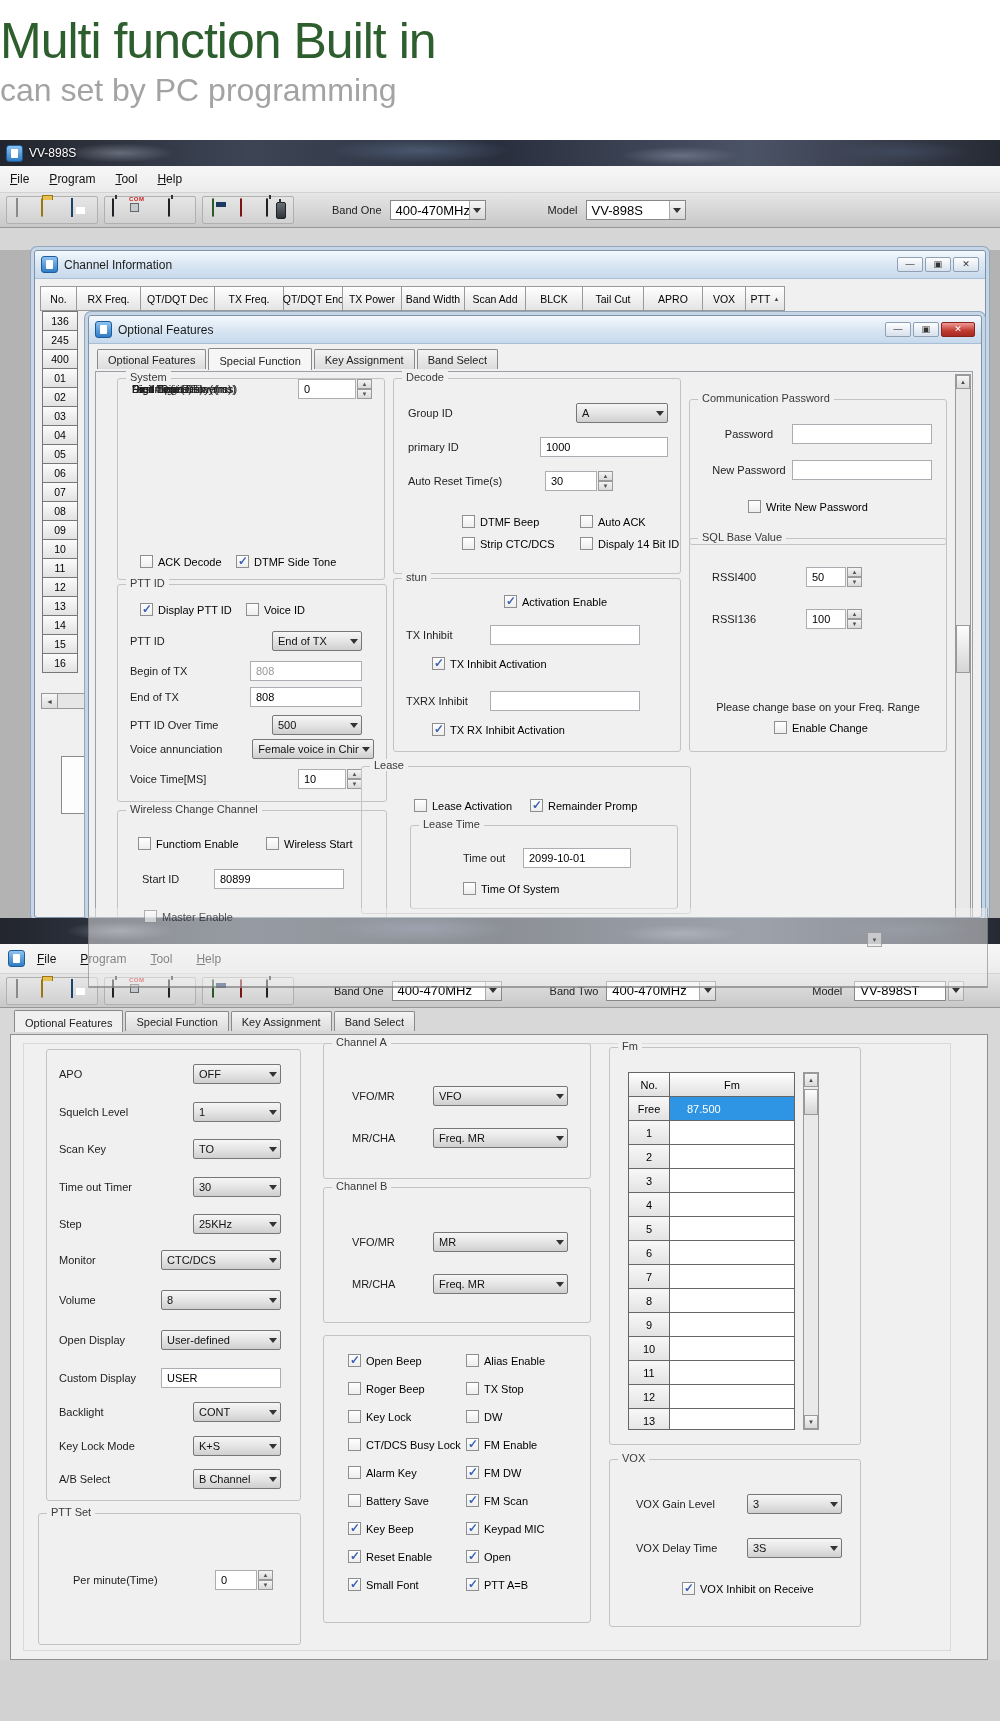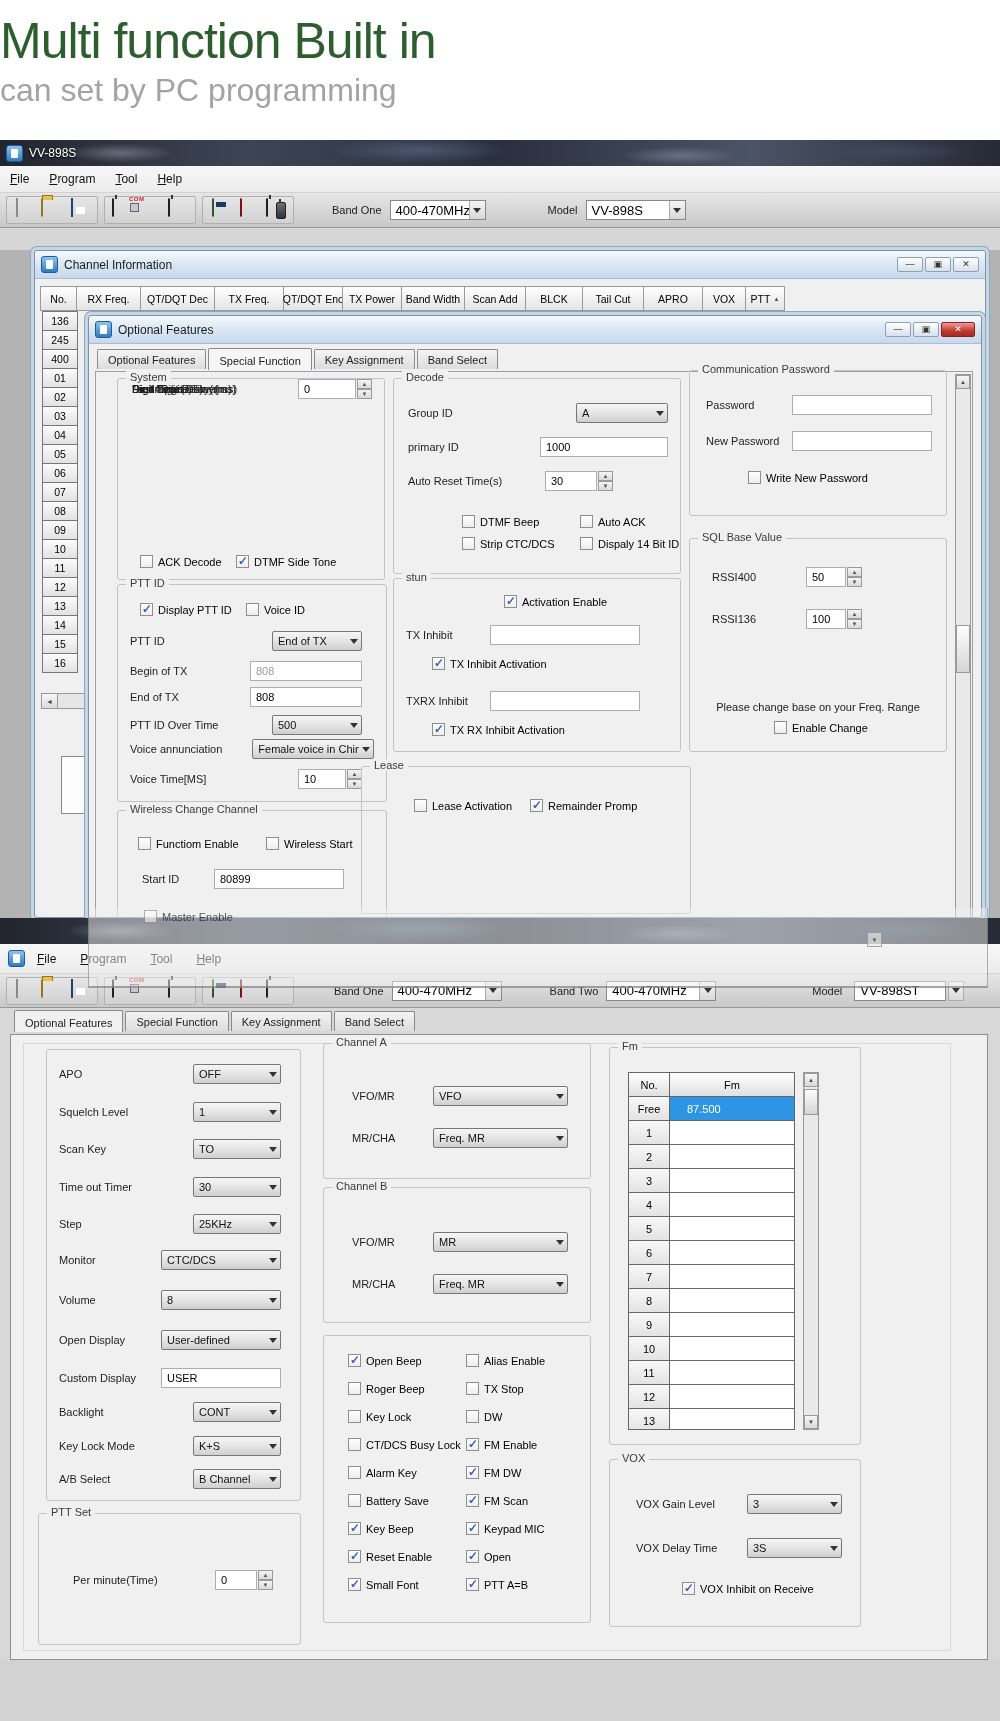--- a/index.html
+++ b/index.html
@@ -342,21 +342,21 @@
           <span class="cb"></span>
           <span class="cbl">Strip CTC/DCS</span>
         </div>
         <div class="cbrow">
           <span class="cb"></span>
           <span class="cbl">Dispaly 14 Bit ID</span>
         </div>
       </div>
   </div>
 
-  <div class="gbox" style="left:600px;top:54px;width:258px;height:146px;">
+  <div class="gbox" style="left:600px;top:83px;width:258px;height:146px;text-align:center;">
     <span class="glabel">Communication Password</span>
     <div class="row" style="left:16px;top:24px;width:226px;">
       <span class="lbl" style="flex:1;">Password</span>
       <span class="txt" style="width:140px;"></span>
     </div>
     <div class="row" style="left:16px;top:60px;width:226px;">
       <span class="lbl" style="flex:1;">New Password</span>
       <span class="txt" style="width:140px;"></span>
     </div>
     <div class="row" style="left:58px;top:100px;">
@@ -494,20 +494,31 @@
   <div class="gbox" style="left:272px;top:450px;width:330px;height:148px;">
     <span class="glabel">Lease</span>
     <div class="row" style="left:52px;top:32px;">
       <span class="cb"></span>
         <span class="cbl">Lease Activation</span>
     </div>
     <div class="row" style="left:168px;top:32px;">
       <span class="cb checked"></span>
         <span class="cbl">Remainder Promp</span>
     </div>
+    <div class="gbox" style="left:48px;top:58px;width:268px;height:84px;">
+      <span class="glabel">Lease Time</span>
+      <div class="row" style="left:52px;top:22px;width:200px;">
+        <span class="lbl" style="width:60px;">Time out</span>
+        <span class="txt" style="width:108px;">2099-10-01</span>
+      </div>
+      <div class="row" style="left:52px;top:56px;">
+        <span class="cb"></span>
+          <span class="cbl">Time Of System</span>
+      </div>
+    </div>
   </div>
 </div>
 
 <div class="abs photo-bar flexc" style="left:0px;top:918px;width:1000px;height:26px;padding:0 6px;z-index:6;"></div>
 <div class="abs menubar" style="left:0px;top:944px;width:1000px;height:30px;z-index:6;">
   <span class="app-icon" style="margin-left:8px;"></span>
   <div style="display:flex;">
 
   <span class="menu-item" style="padding:0 12px;">File</span>
       <span class="menu-item" style="padding:0 12px;">Program</span>

